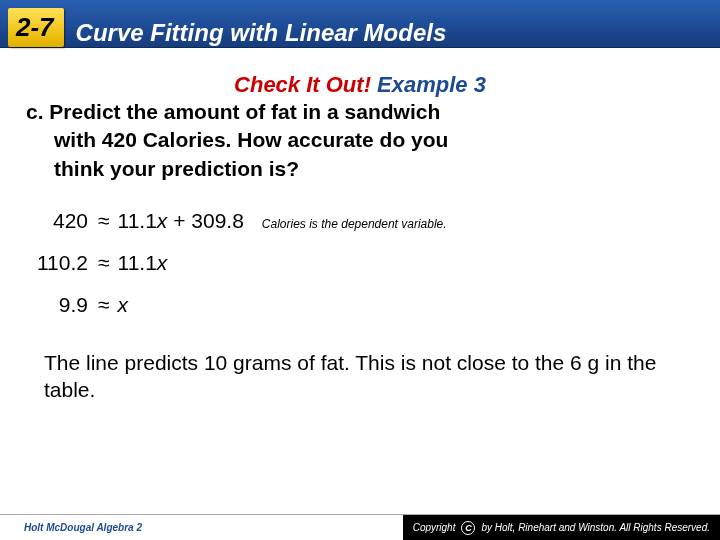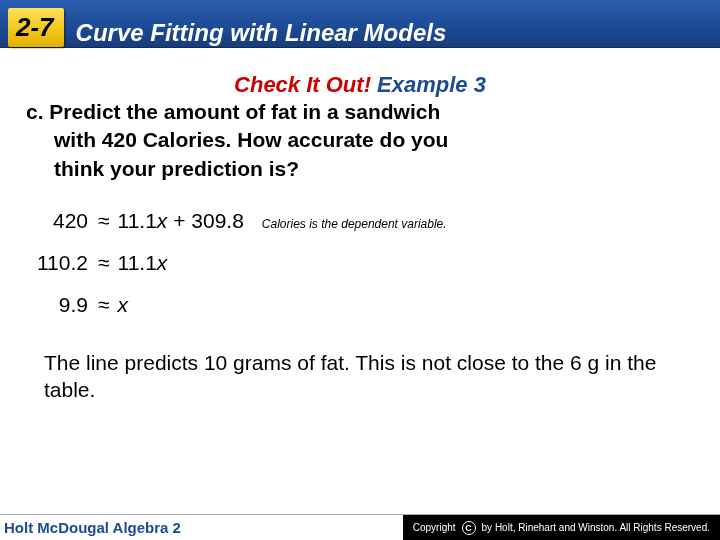--- a/index.html
+++ b/index.html
@@ -90,33 +90,35 @@
     bottom: 0;
     width: 100%;
     height: 26px;
     display: flex;
     align-items: center;
     border-top: 1px solid #aaa;
   }
   .footer-left {
     color: #1d4a94;
     font-weight: bold;
-    font-size: 15px;
-    padding-left: 4px;
+    font-style: italic;
+    font-size: 10px;
+    padding-left: 24px;
     flex: 1;
   }
   .footer-right {
     background: #000;
     color: #fff;
     font-size: 10px;
     height: 100%;
     display: flex;
     align-items: center;
     padding: 8px 10px;
     gap: 6px;
+    font-style: italic;
   }
   .copyright-c {
     display: inline-flex;
     align-items: center;
     justify-content: center;
     width: 14px;
     height: 14px;
     border: 1px solid #fff;
     border-radius: 50%;
     font-size: 9px;

